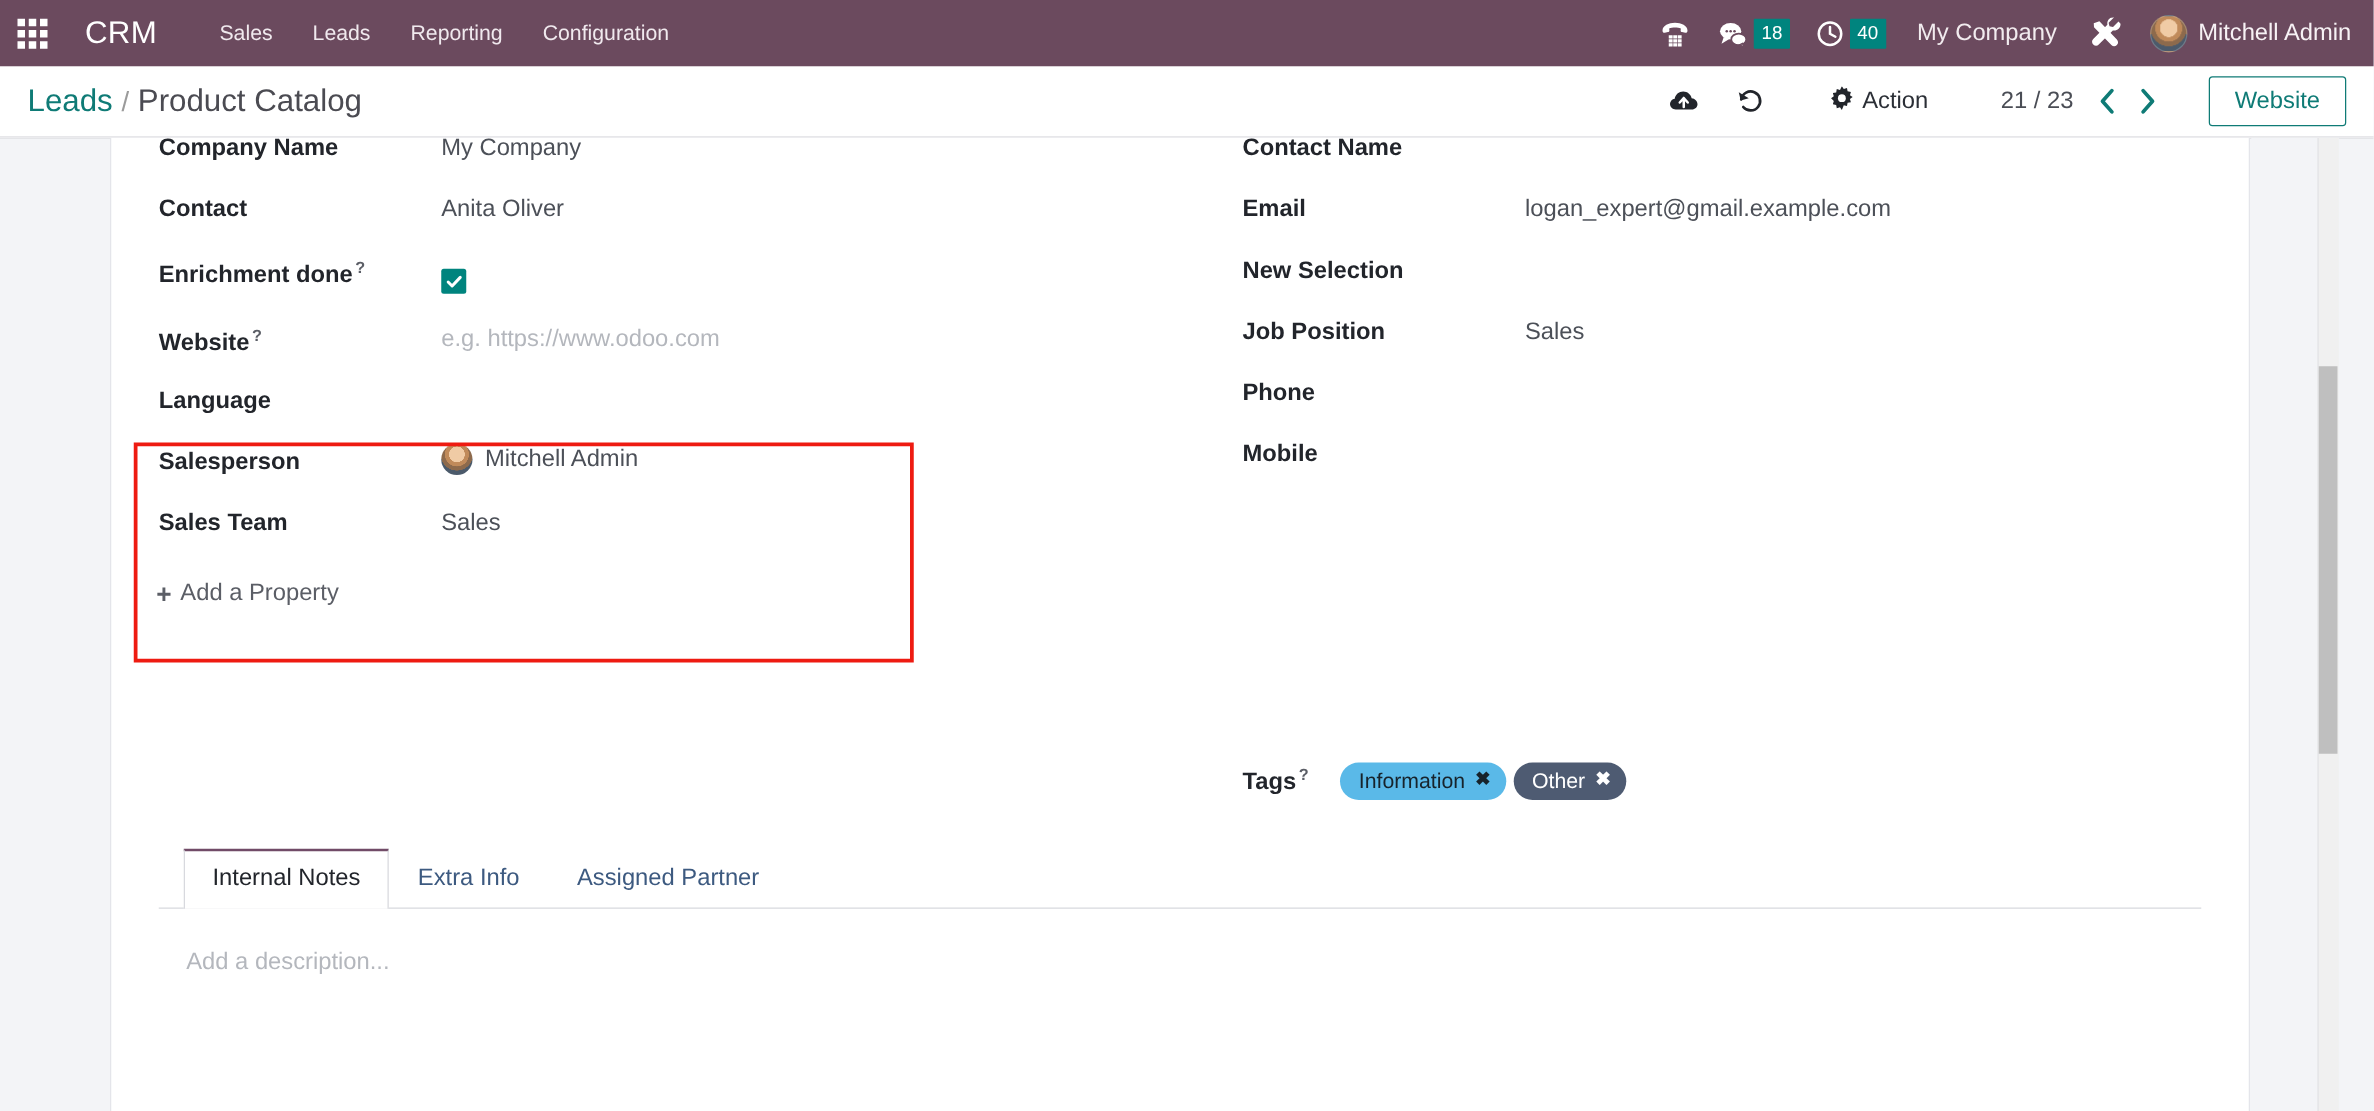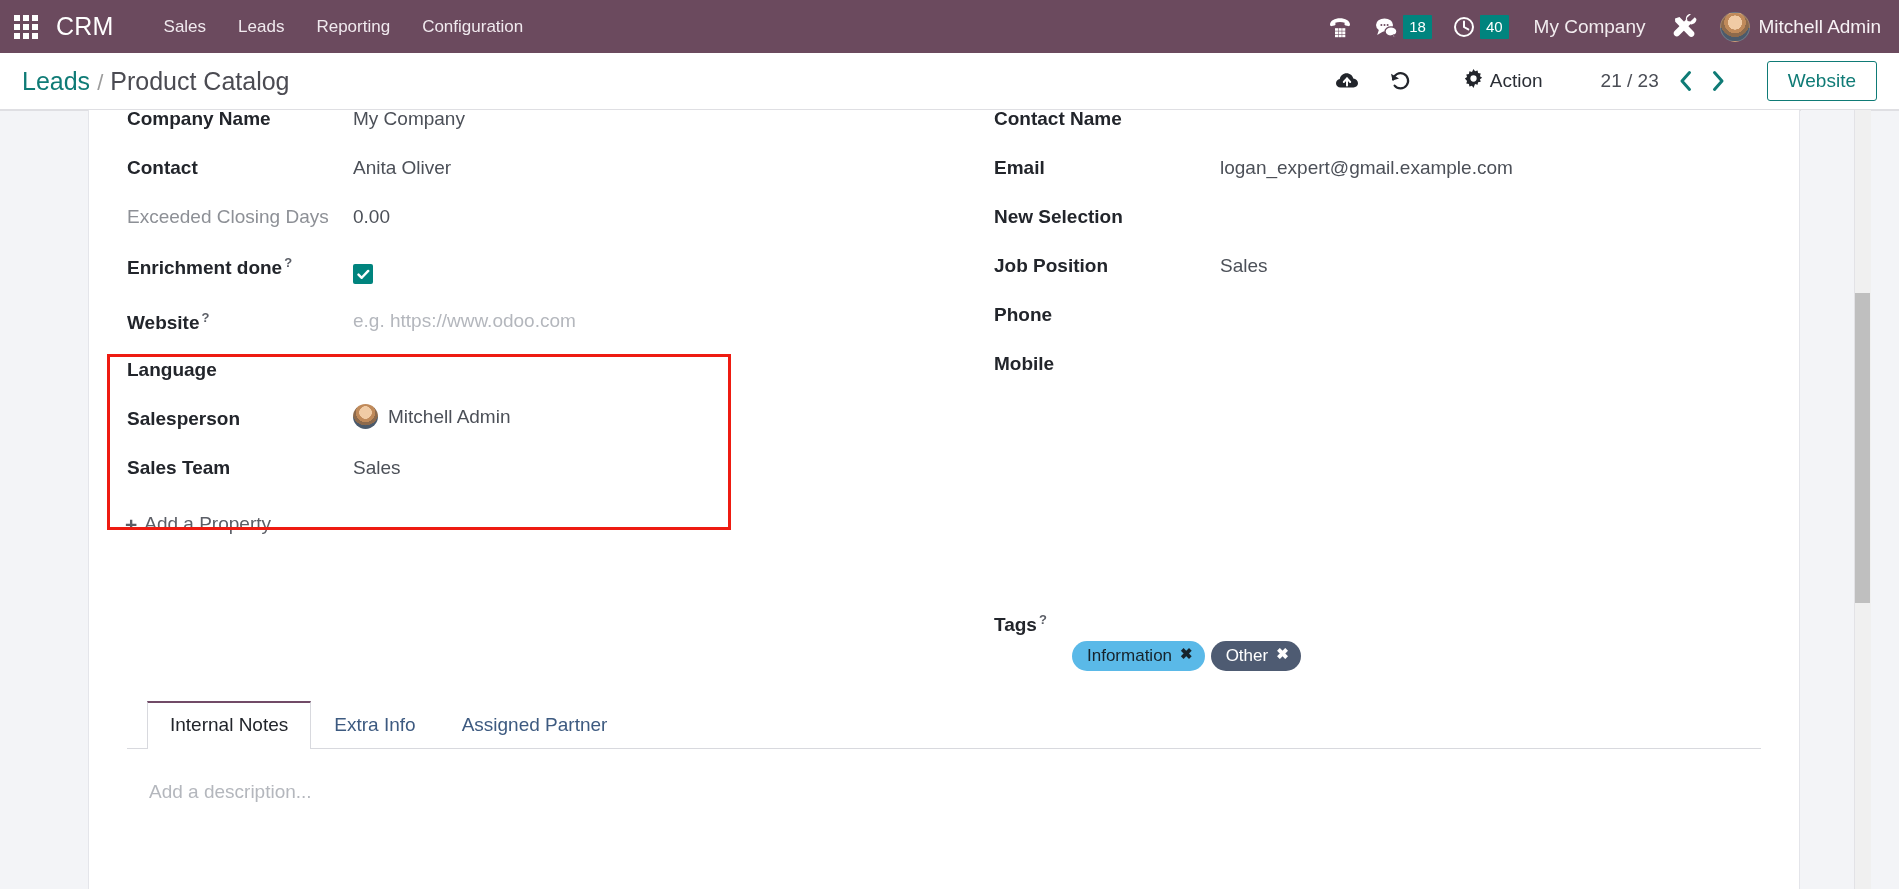--- a/index.html
+++ b/index.html
@@ -29,20 +29,21 @@
     margin-right: 18px;
     cursor: pointer;
   }
   .apps-grid i { display: block; width: 6px; height: 6px; background: #fff; }
   .brand {
     font-size: 25px;
     color: #fff;
     margin-right: 34px;
     letter-spacing: .2px;
     cursor: pointer;
+    margin-left: 12px;
   }
   .menu-item {
     font-size: 17px;
     color: #f0e9ee;
     padding: 6px 16px;
     cursor: pointer;
     white-space: nowrap;
   }
   .nav-spacer { flex: 1; }
   .nav-right { display: flex; align-items: center; gap: 2px; }
@@ -227,27 +228,26 @@
     z-index: 12;
   }
 
   
   .stars { display: flex; gap: 6px; padding-top: 4px; }
   .star { cursor: pointer; display: block; }
 
   
   .tags { display: flex; gap: 6px; padding-top: 5px; flex-wrap: wrap; }
   .tag {
-    display: inline-flex; align-items: flex-start; gap: 8px;
+    display: inline-flex; align-items: center; gap: 8px;
     border-radius: 16px;
     font-size: 17px;
     padding: 4px 12px 5px 15px;
     line-height: 1.25;
     cursor: default;
-    margin-top: 31px;
   }
   .tag-x { font-size: 15px; cursor: pointer; font-weight: bold; }
 
   
   .add-prop {
     display: flex; align-items: center; gap: 7px;
     color: #5b5e66;
     font-size: 19px;
     margin-top: 14px;
     margin-left: -2px;
@@ -448,24 +448,20 @@
           <div class="frow">
             <div class="flabel">Company Name</div>
             <div class="fvalue">My Company</div>
           </div>
 
           <div class="frow">
             <div class="flabel">Contact</div>
             <div class="fvalue">Anita Oliver</div>
           </div>
 
-          <div class="frow">
-            <div class="flabel muted">Exceeded Closing Days</div>
-            <div class="fvalue">0.00</div>
-          </div>
 
           <div class="frow">
             <div class="flabel">
               <span>Enrichment done</span><span class="fhelp">?</span>
             </div>
             <div class="fvalue">
               <span class="checkbox">
                 <svg width="13" height="11" viewBox="0 0 13 11">
                     <path d="M1.5 5.6 L4.7 8.8 L11.2 1.9" fill="none" stroke="#ffffff" stroke-width="2.4" stroke-linecap="round" stroke-linejoin="round"></path>
                   </svg>

